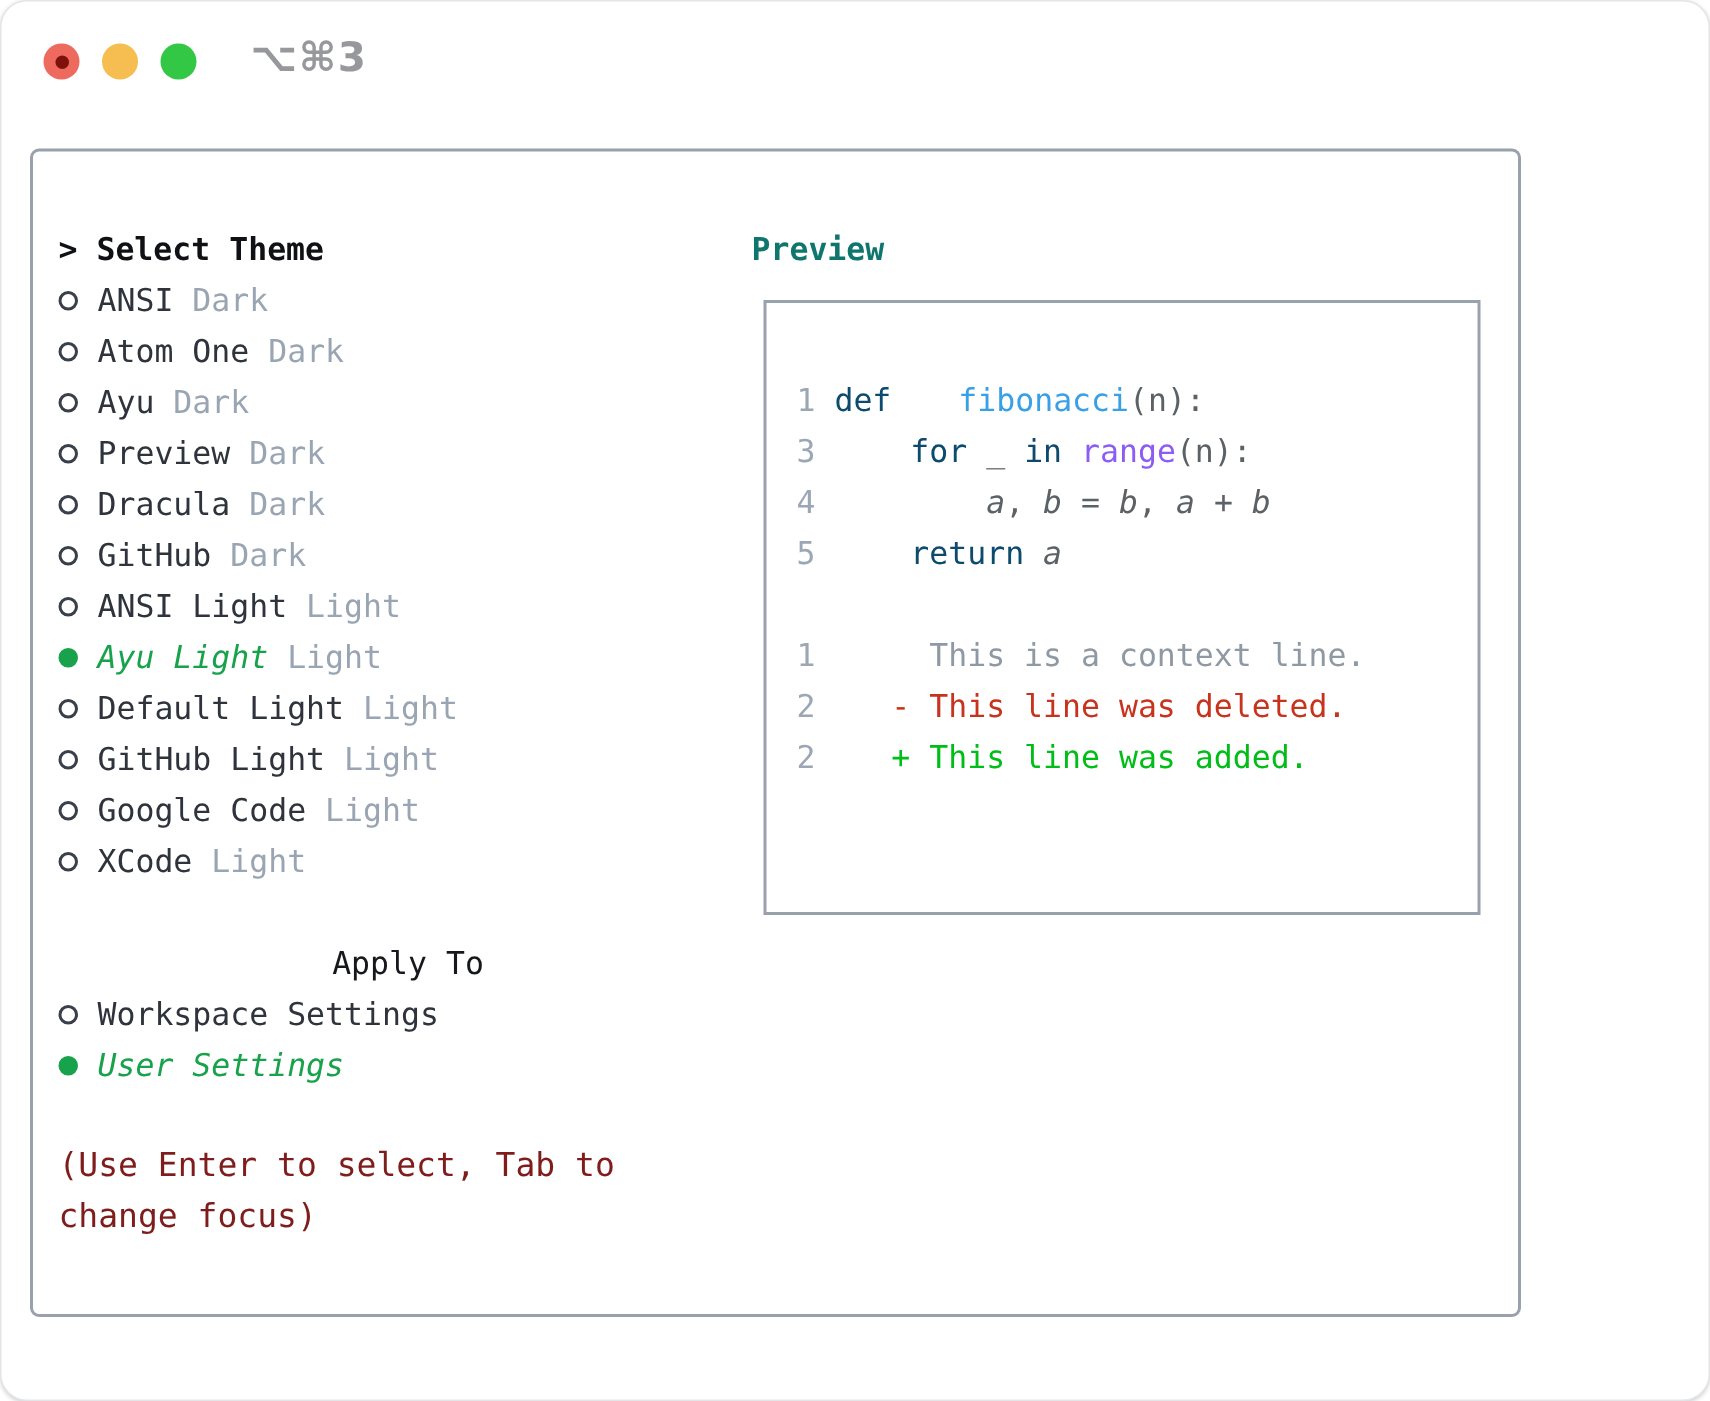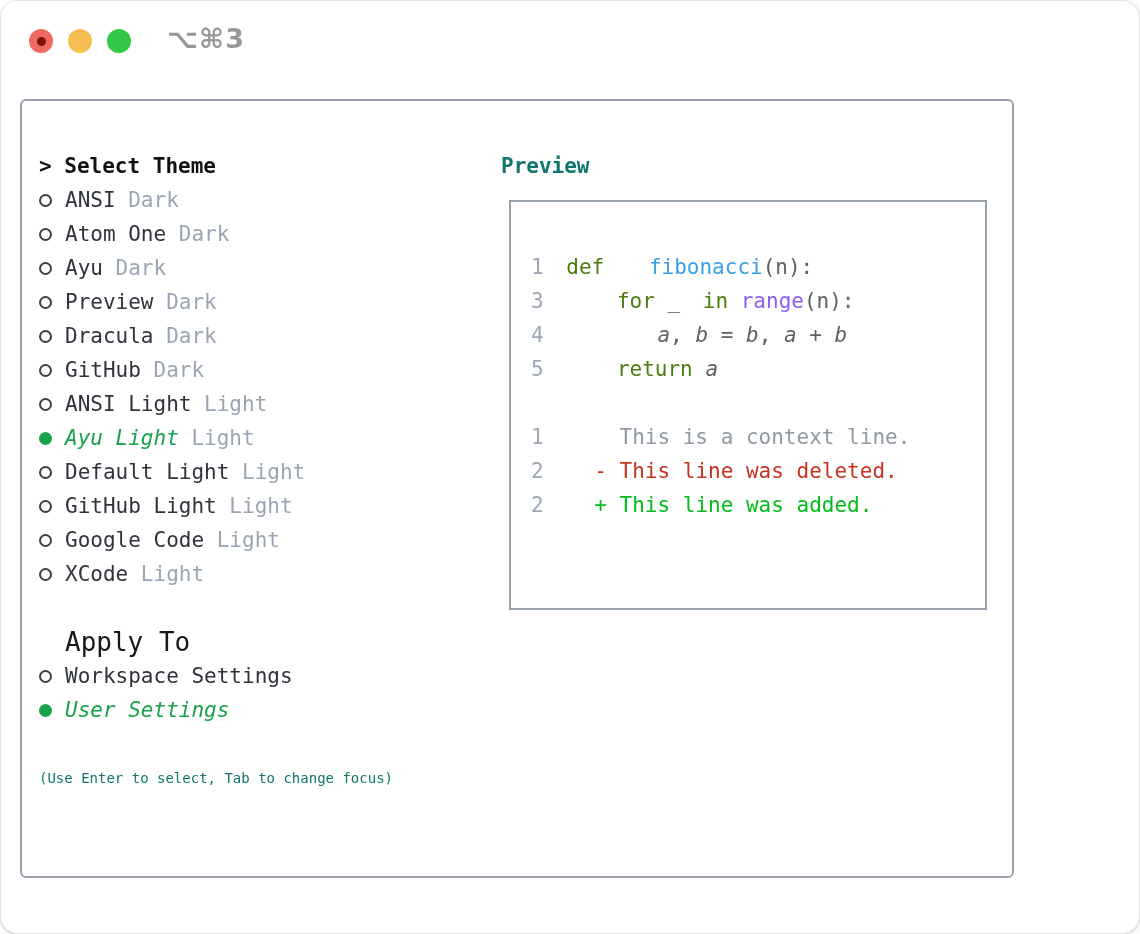--- a/index.html
+++ b/index.html
@@ -38,35 +38,35 @@
   .hdr{font-weight:bold;color:#0f1114;}
   .prompt{font-weight:bold;color:#0f1114;}
   .marker{width:13px;height:13px;border-radius:50%;
           border:2px solid #3a404a;box-sizing:border-box;margin-right:13px;
           flex:0 0 13px;}
   .marker.sel{background:#17a24b;border-color:#17a24b;}
   .nm{color:#2e333c;}
   .nm.selnm{color:#17a24b;font-style:italic;}
   .vr{color:#9aa5b3;}
   .spacer{height:34px;}
-  .apply-hdr{height:34px;line-height:34px;font-size:26px;color:#16181c;
-             padding-left:26px;white-space:pre;}
-  .hint{width:400px;font-size:14px;line-height:34px;color:#0f766e;}
+  .apply-hdr{height:34px;line-height:34px;font-size:21px;color:#16181c;
+             padding-left:26px;white-space:pre;text-align:center;}
+  .hint{width:400px;font-size:22px;line-height:34px;color:#7f1d1d;}
   
   .preview-label{position:absolute;left:479px;top:48px;height:34px;
                  line-height:34px;font-size:21px;font-weight:bold;color:#0f766e;}
   .preview-box{
     position:absolute;left:487px;top:99px;width:478px;height:410px;
     border:2px solid #99a1ad;box-sizing:border-box;background:#ffffff;
     padding:48px 0 0 20px;overflow:hidden;
   }
   .code-line{white-space:pre;height:34px;line-height:34px;font-size:21px;
              color:#5c6166;}
   .code-line .ln{color:#9ba7b5;}
-  .code-line .kw{color:#4d7c0f;margin-left:10px;}
+  .code-line .kw{color:#0c4a6e;}
   .code-line .fn{color:#3aa0e6;margin-left:32px;}
   .code-line .bi{color:#8b5cf6;}
   .code-line .num{color:#a37acc;}
   .code-line .var{font-style:italic;color:#5c6166;}
   .code-line .ctx{color:#8f99a3;}
   .code-line .del{color:#c8331e;}
   .code-line .add{color:#00be17;}
 </style>
 </head>
 <body>

